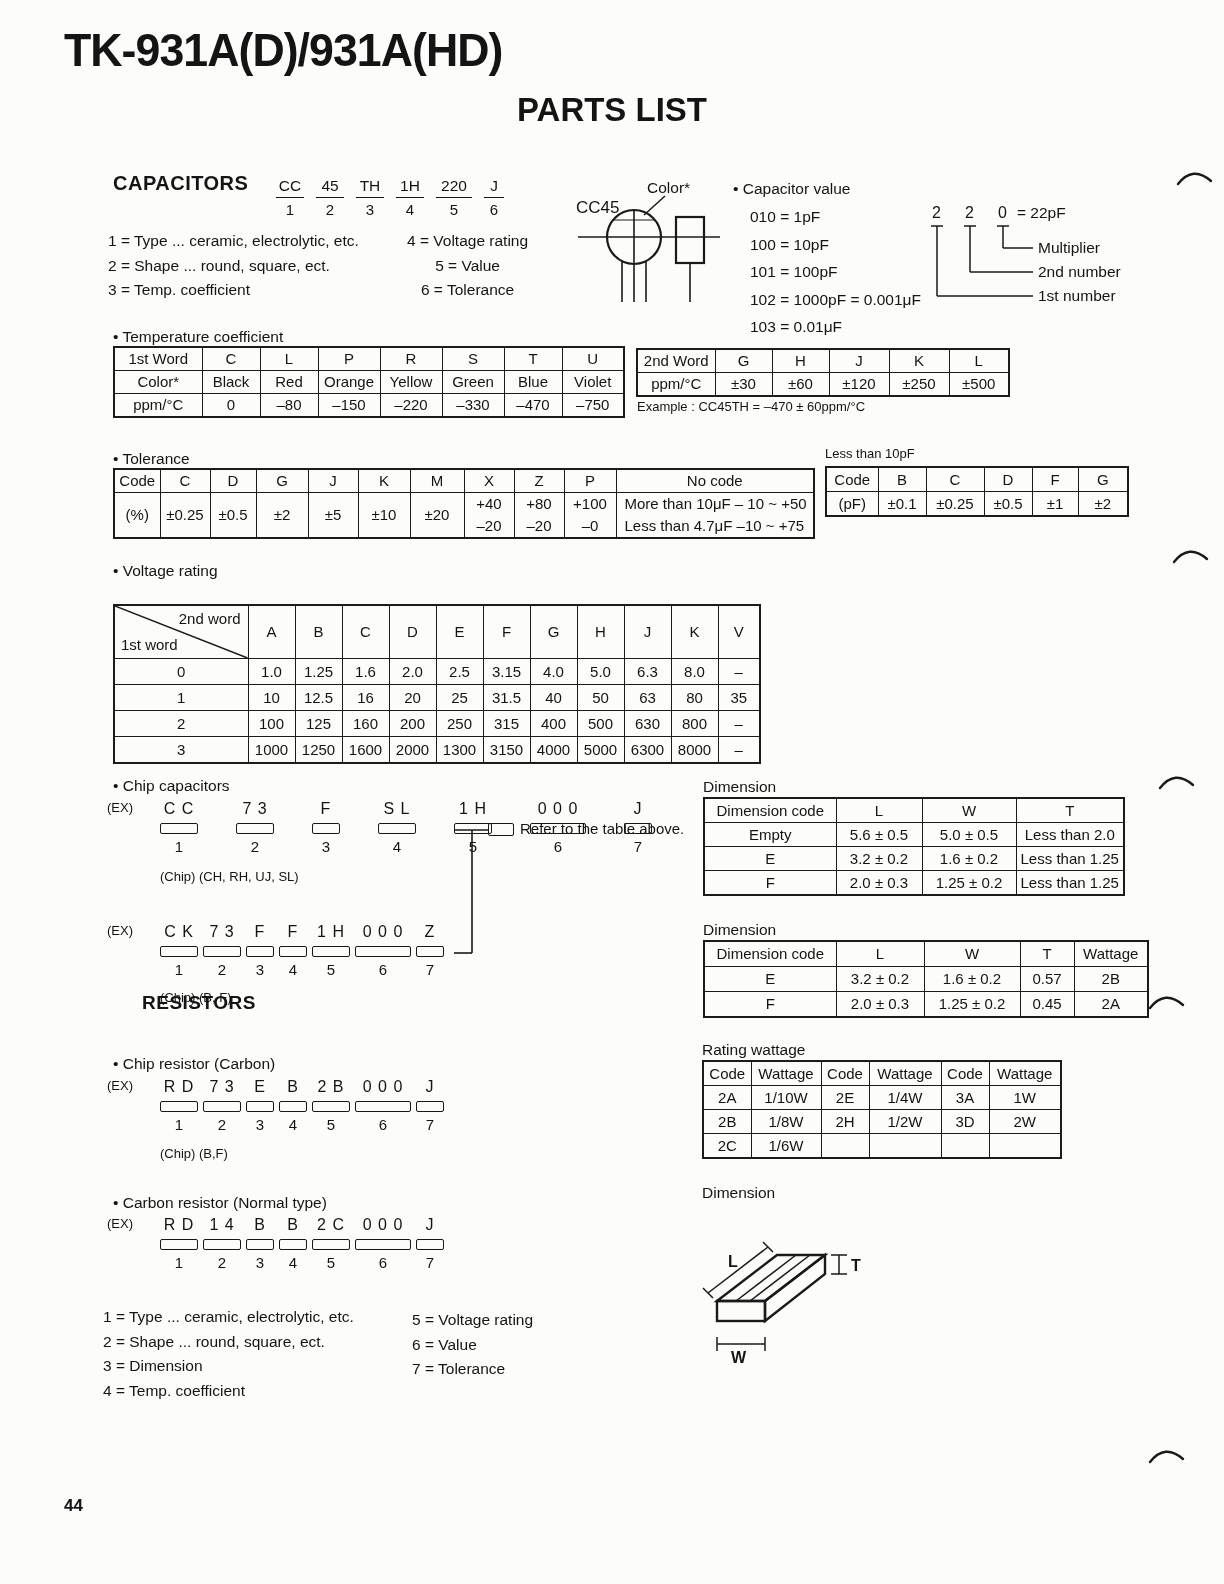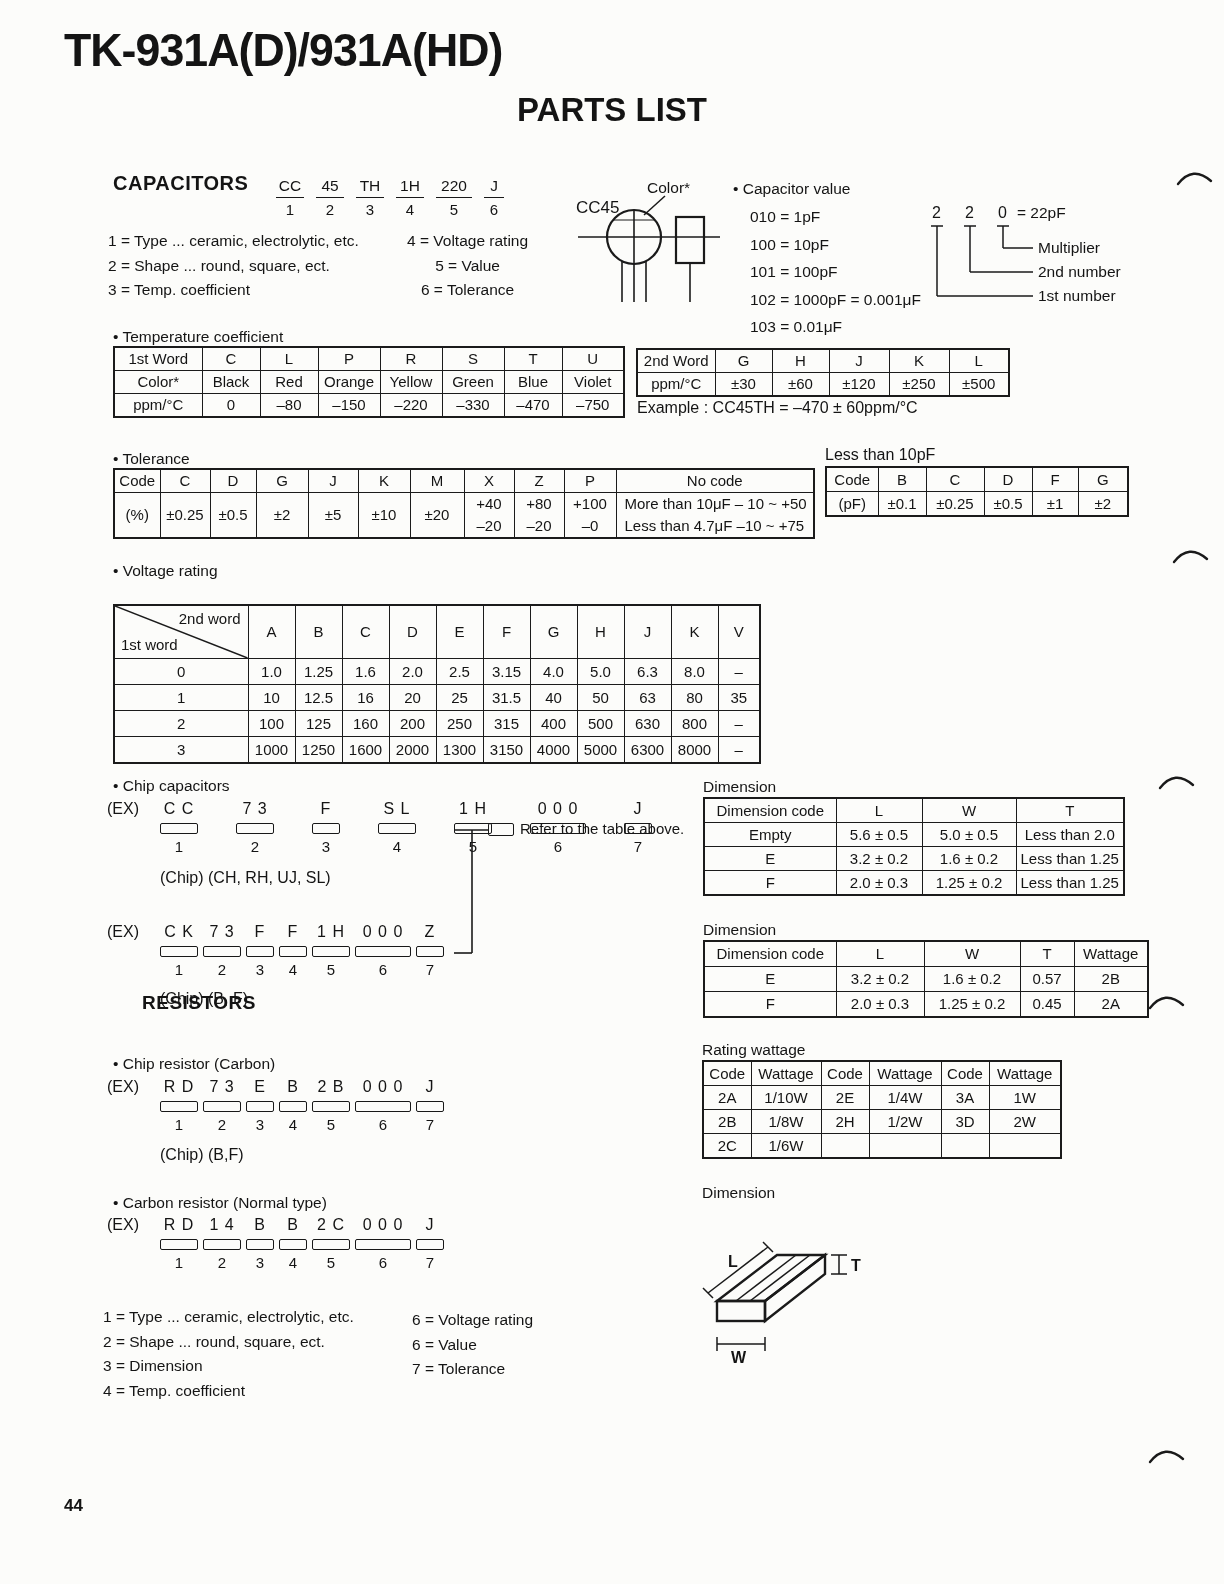--- a/index.html
+++ b/index.html
@@ -4,21 +4,21 @@
 <style>
   html,body{margin:0;padding:0;background:#e8e8e6;}
   .page{position:relative;width:1224px;height:1584px;background:#fcfcfa;color:#141414;
         font-family:"Liberation Sans","DejaVu Sans",sans-serif;overflow:hidden;}
   .title{position:absolute;left:64px;top:22px;font-size:47px;font-weight:bold;letter-spacing:-1px;
          transform:scaleX(.95);transform-origin:left top;white-space:nowrap;}
   .subtitle{position:absolute;left:50%;top:90px;font-size:34px;font-weight:bold;
             transform:translateX(-50%) scaleX(.97);white-space:nowrap;}
   .h{position:absolute;font-weight:normal;font-size:15.5px;white-space:nowrap;}
   .h2{position:absolute;font-weight:bold;font-size:20px;white-space:nowrap;letter-spacing:.5px;}
-  .t{position:absolute;font-size:16px;white-space:nowrap;}
+  .t{position:absolute;font-size:13px;white-space:nowrap;}
   .list{position:absolute;font-size:15.5px;white-space:nowrap;}
   .list div{line-height:24.5px;}
   .vlist div{line-height:27.5px;}
   
   .tbl{position:absolute;border-collapse:collapse;table-layout:fixed;font-size:15px;color:#141414;
        border:2.2px solid #1b1b1b;}
   .tbl td{border:1.6px solid #1b1b1b;text-align:center;padding:0 3px;height:22px;line-height:1.05;
           overflow:hidden;white-space:nowrap;}
   .t-lt td{height:23px;}
   .t-dim1 td{height:23px;}
@@ -654,21 +654,21 @@
       </div>
     </div>
 
   <div class="list" style="left:103px;top:1305px;">
       <div>1 = Type ... ceramic, electrolytic, etc.</div>
       <div>2 = Shape ... round, square, ect.</div>
       <div>3 = Dimension</div>
       <div>4 = Temp. coefficient</div>
     </div>
   <div class="list" style="left:412px;top:1308px;">
-      <div>6 = Voltage rating</div>
+      <div>5 = Voltage rating</div>
       <div>6 = Value</div>
       <div>7 = Tolerance</div>
     </div>
 
   <div class="h" style="left:702px;top:1041px;">Rating wattage</div>
   <table class="tbl t-rw" style="left:702px;top:1060px;">
     <colgroup>
         <col style="width:48px">
         <col style="width:70px">
         <col style="width:48px">

